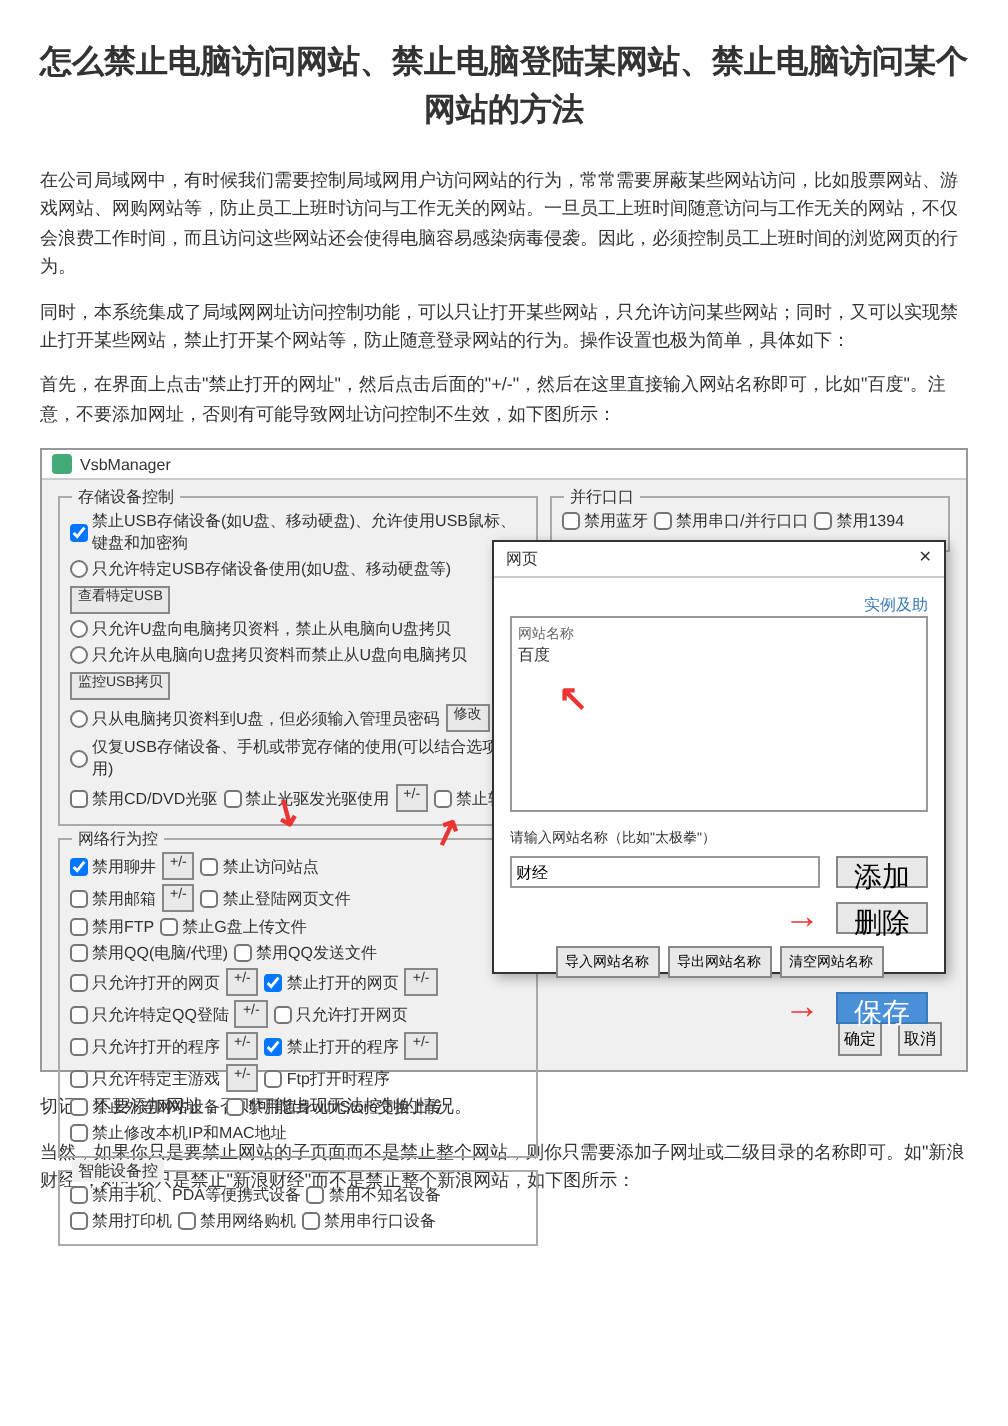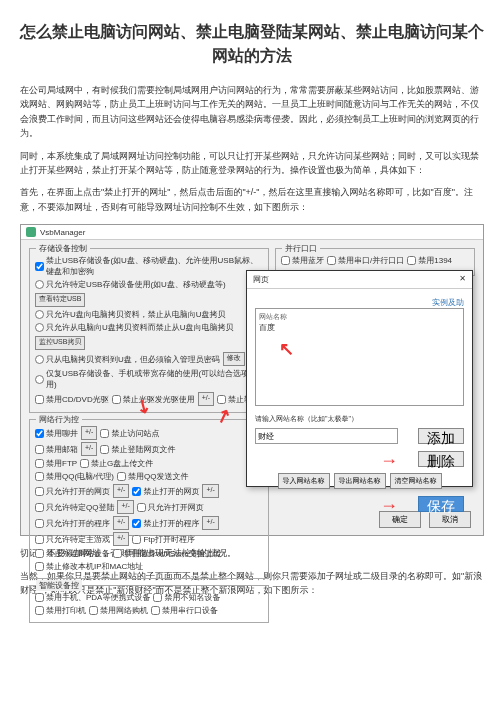--- a/index.html
+++ b/index.html
@@ -15,27 +15,27 @@
 .cb{display:flex;align-items:center;gap:2px}
 .cb input{width:9px;height:9px;margin:0}
 .btn-small{border:1px solid #888;background:#e8e8e8;padding:0 3px;font-size:7px;height:12px;line-height:10px}
 .radio{display:flex;align-items:center;gap:2px}
 .radio input{width:9px;height:9px;margin:0}
 .arrow-red{position:absolute;color:#e33;font-size:18px;font-weight:bold;transform-origin:center}
 .dialog{position:absolute;top:30px;right:10px;width:225px;height:215px;background:#fff;border:1px solid #333;box-shadow:2px 2px 6px rgba(0,0,0,0.3);z-index:10}
 .dialog-title{background:#fff;padding:3px 6px;border-bottom:1px solid #ccc;display:flex;justify-content:space-between;font-size:8px}
 .dialog-body{padding:8px;font-size:8px}
 .dialog-list{border:1px solid #999;height:90px;background:#fff;padding:3px;margin-bottom:8px}
-.input-row{display:flex;align-items:center;gap:20px;margin:4px 0}
+.input-row{display:flex;align-items:center;gap:8px;margin:4px 0}
 .input-row input[type=text]{border:1px solid #999;padding:1px 2px;font-size:8px;flex:1;height:12px}
 .dlg-btn{border:1px solid #888;background:#e8e8e8;padding:1px 8px;font-size:14px;height:16px}
 .dlg-btn.blue{background:#4a90d9;color:#fff;border-color:#3a7ab8}
 .help-link{color:#3a7ab8;font-size:8px;float:right}
 .bottom-btns{position:absolute;bottom:8px;right:12px;display:flex;gap:8px}
-.bottom-btns button{border:1px solid #888;background:#e8e8e8;padding:2px 12px;font-size:8px}
+.bottom-btns button{border:1px solid #888;background:#e8e8e8;padding:2px 2px;font-size:8px}
 .left-col{width:240px}
 .close-x{cursor:pointer}
 </style>
 </head>
 <body>
 
 <h1>怎么禁止电脑访问网站、禁止电脑登陆某网站、禁止电脑访问某个网站的方法</h1>
 
 <p class="para">在公司局域网中，有时候我们需要控制局域网用户访问网站的行为，常常需要屏蔽某些网站访问，比如股票网站、游戏网站、网购网站等，防止员工上班时访问与工作无关的网站。一旦员工上班时间随意访问与工作无关的网站，不仅会浪费工作时间，而且访问这些网站还会使得电脑容易感染病毒侵袭。因此，必须控制员工上班时间的浏览网页的行为。</p>
 <p class="para">同时，本系统集成了局域网网址访问控制功能，可以只让打开某些网站，只允许访问某些网站；同时，又可以实现禁止打开某些网站，禁止打开某个网站等，防止随意登录网站的行为。操作设置也极为简单，具体如下：</p>

